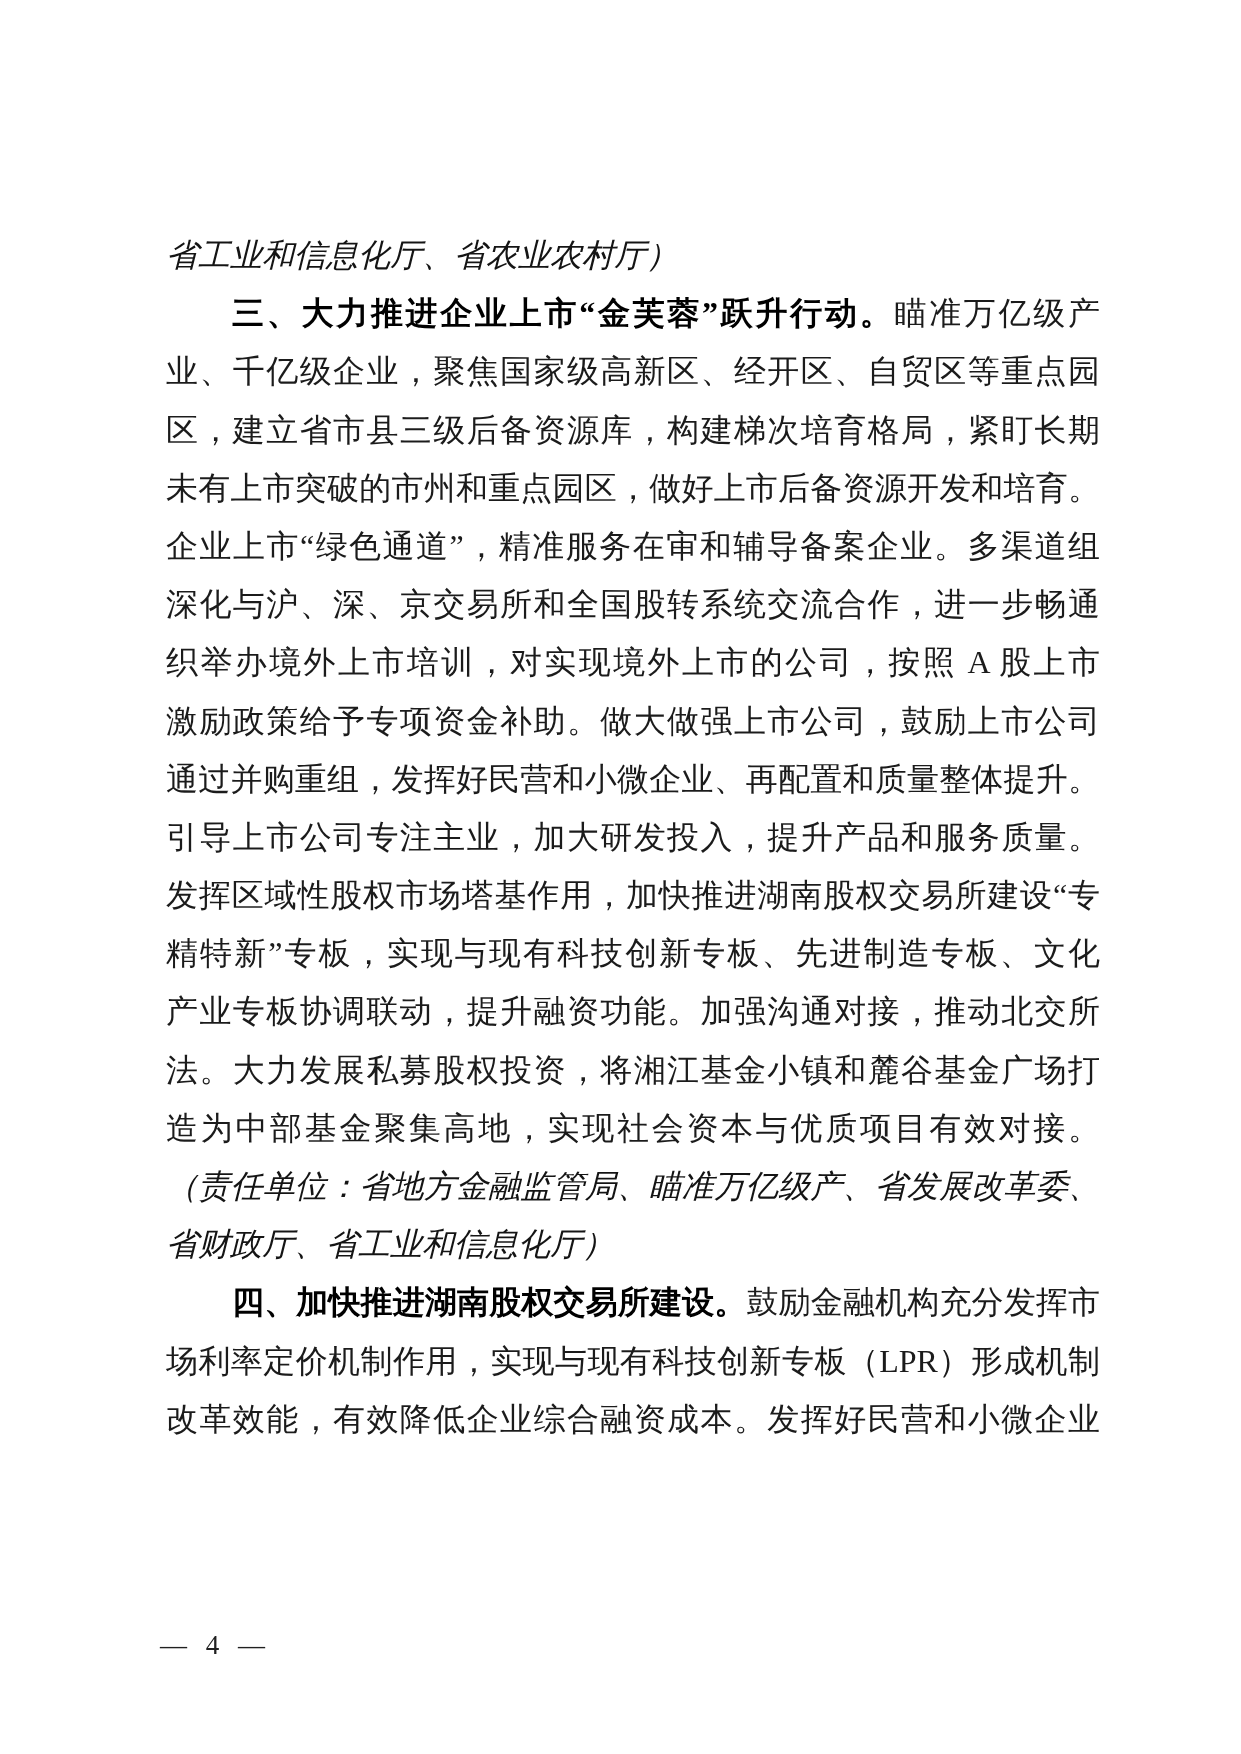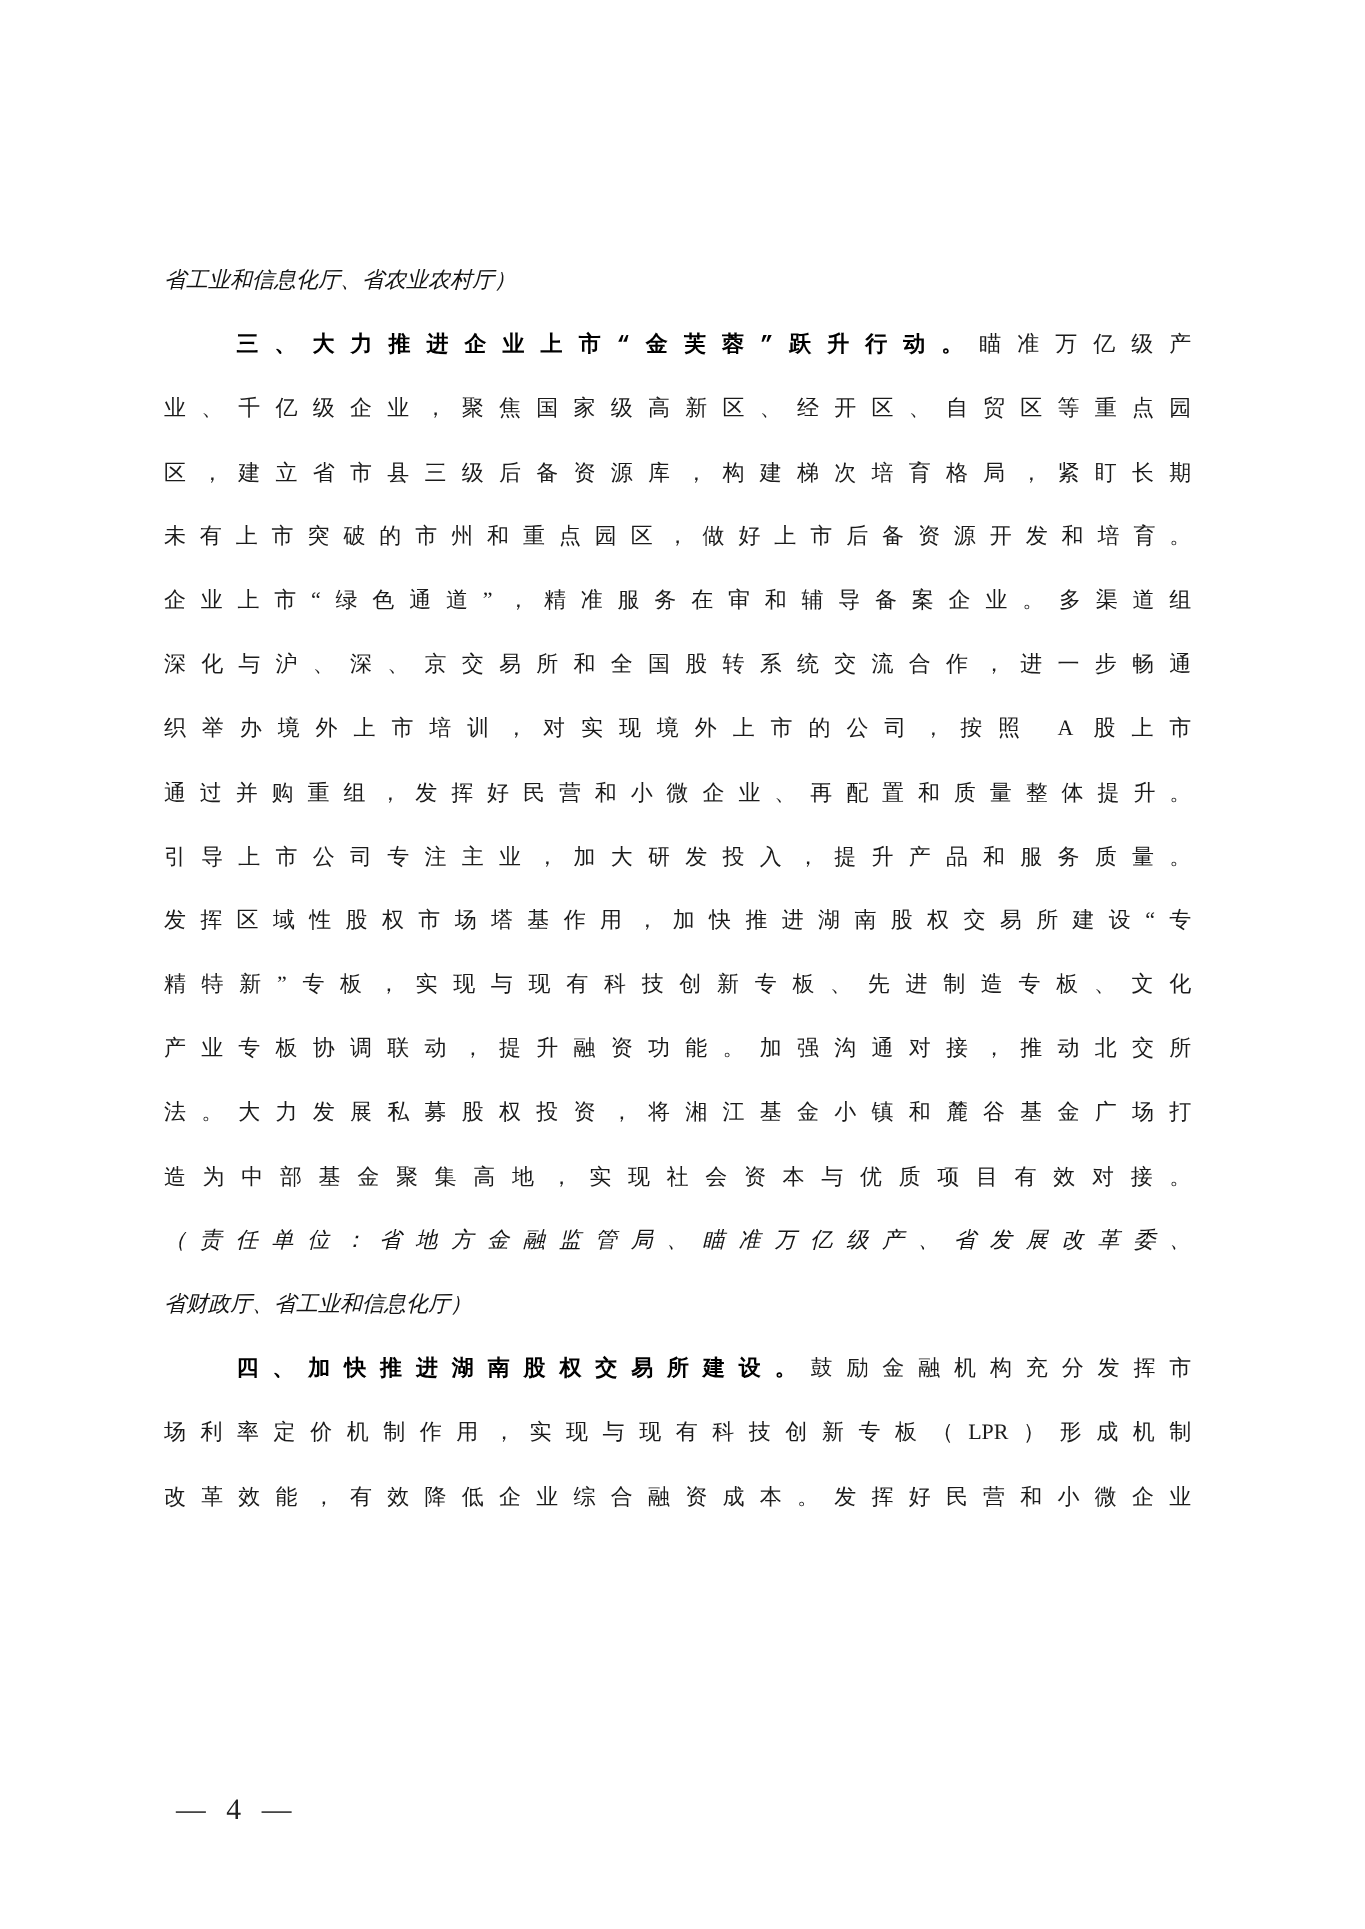--- a/index.html
+++ b/index.html
@@ -10,24 +10,24 @@
   .page {
     position: relative;
     width: 1241px;
     height: 1754px;
     background: #ffffff;
     overflow: hidden;
     font-family: "Liberation Serif", serif;
   }
   .text-block {
     position: absolute;
-    left: 149px;
+    left: 166px;
     top: 226px;
     width: 934px;
-    font-size: 20px;
+    font-size: 32px;
     line-height: 58.2px;
     color: #1b1b1b;
     text-align: left;
   }
   .line {
     height: 58.2px;
     overflow: visible;
   }
   .line.fill {
     text-align: justify;
@@ -36,21 +36,21 @@
   }
   .line.indent {
     text-indent: 66px;
   }
   .run-body {
     font-family: "Liberation Serif", serif;
     font-weight: 400;
     color: #1b1b1b;
   }
   .run-bold {
-    font-family: Liberation Mono, monospace;
+    font-family: Liberation Serif, serif;
     font-weight: 700;
     color: #000000;
   }
   .run-kaiti {
     font-family: "Liberation Serif", serif;
     font-style: italic;
     color: #141414;
   }
   .page-number {
     position: absolute;
@@ -68,20 +68,21 @@
 <div class="page">
   <div class="text-block">
       <div class="line"><span class="run-kaiti">省工业和信息化厅、省农业农村厅）</span></div>
       <div class="line fill indent"><span class="run-bold">三、大力推进企业上市“金芙蓉”跃升行动。</span><span class="run-body">瞄准万亿级产</span></div>
       <div class="line fill"><span class="run-body">业、千亿级企业，聚焦国家级高新区、经开区、自贸区等重点园</span></div>
       <div class="line fill"><span class="run-body">区，建立省市县三级后备资源库，构建梯次培育格局，紧盯长期</span></div>
       <div class="line fill"><span class="run-body">未有上市突破的市州和重点园区，做好上市后备资源开发和培育。</span></div>
       <div class="line fill"><span class="run-body">企业上市“绿色通道”，精准服务在审和辅导备案企业。多渠道组</span></div>
       <div class="line fill"><span class="run-body">深化与沪、深、京交易所和全国股转系统交流合作，进一步畅通</span></div>
       <div class="line fill"><span class="run-body">织举办境外上市培训，对实现境外上市的公司，按照 A 股上市</span></div>
+      <div class="line fill"><span class="run-body">激励政策给予专项资金补助。做大做强上市公司，鼓励上市公司</span></div>
       <div class="line fill"><span class="run-body">通过并购重组，发挥好民营和小微企业、再配置和质量整体提升。</span></div>
       <div class="line fill"><span class="run-body">引导上市公司专注主业，加大研发投入，提升产品和服务质量。</span></div>
       <div class="line fill"><span class="run-body">发挥区域性股权市场塔基作用，加快推进湖南股权交易所建设“专</span></div>
       <div class="line fill"><span class="run-body">精特新”专板，实现与现有科技创新专板、先进制造专板、文化</span></div>
       <div class="line fill"><span class="run-body">产业专板协调联动，提升融资功能。加强沟通对接，推动北交所</span></div>
       <div class="line fill"><span class="run-body">法。大力发展私募股权投资，将湘江基金小镇和麓谷基金广场打</span></div>
       <div class="line fill"><span class="run-body">造为中部基金聚集高地，实现社会资本与优质项目有效对接。</span></div>
       <div class="line fill"><span class="run-kaiti">（责任单位：省地方金融监管局、瞄准万亿级产、省发展改革委、</span></div>
       <div class="line"><span class="run-kaiti">省财政厅、省工业和信息化厅）</span></div>
       <div class="line fill indent"><span class="run-bold">四、加快推进湖南股权交易所建设。</span><span class="run-body">鼓励金融机构充分发挥市</span></div>

